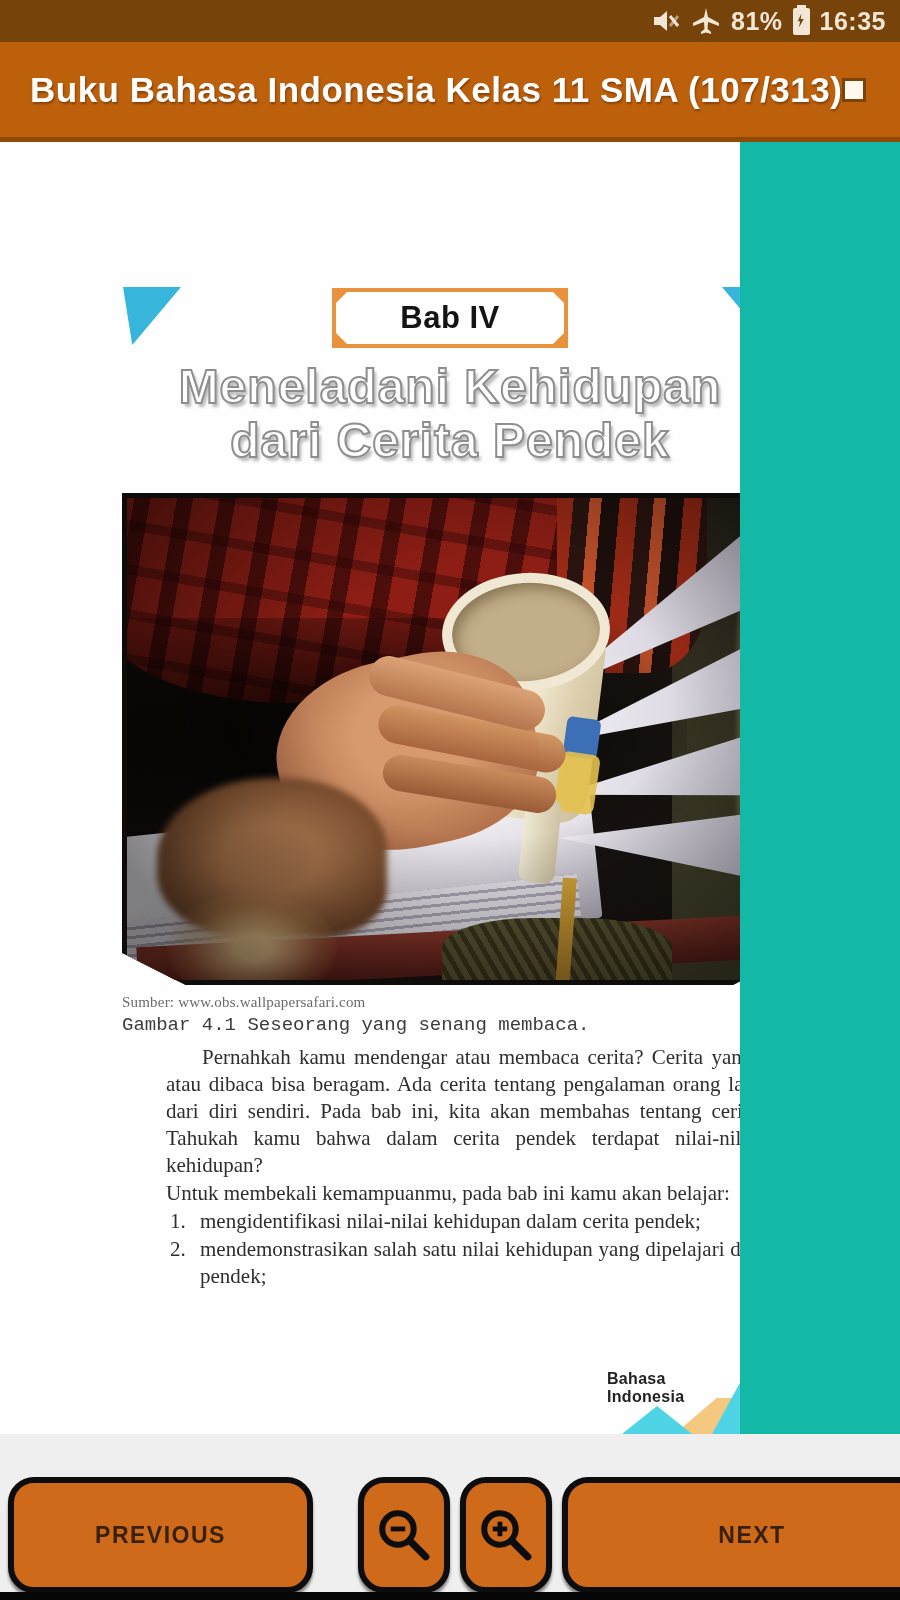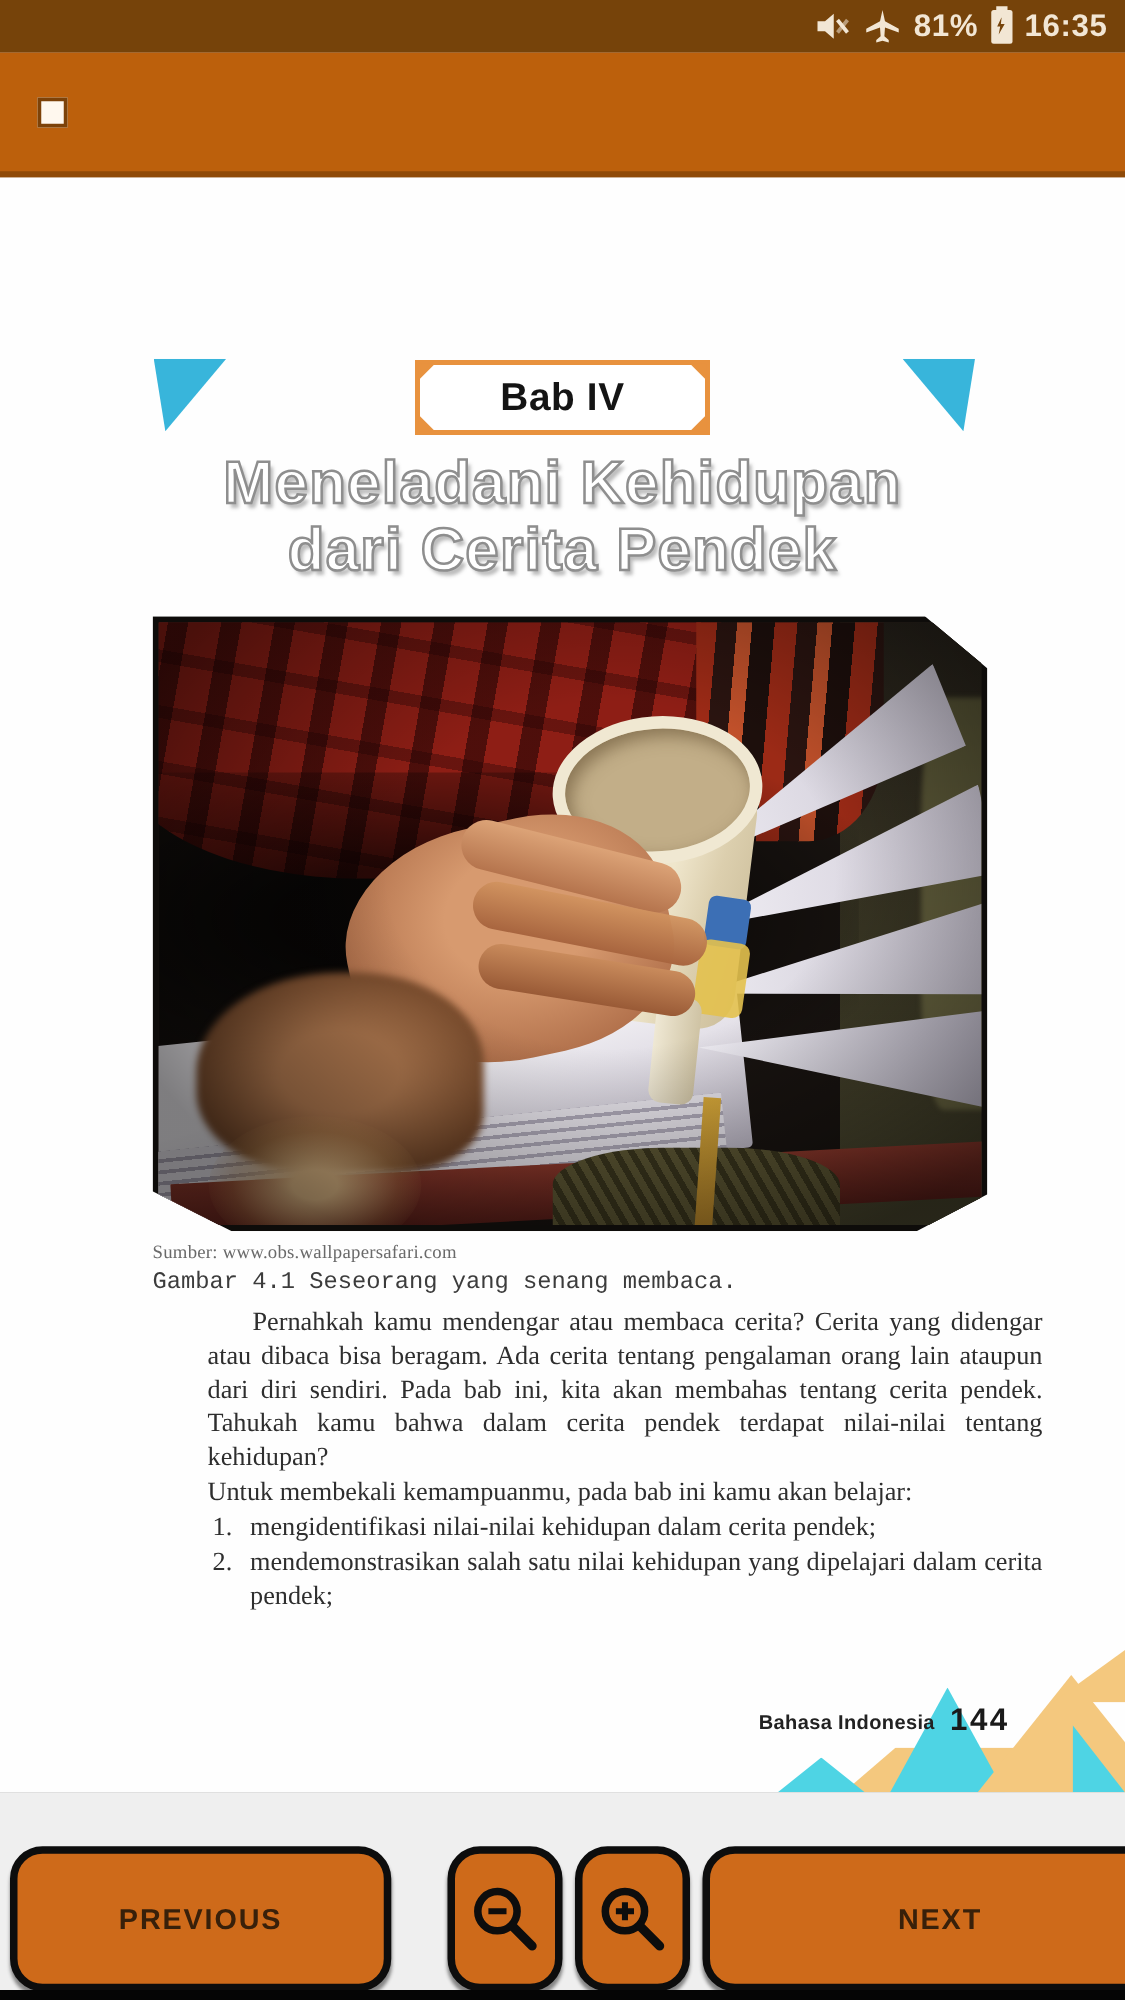--- a/index.html
+++ b/index.html
@@ -1,19 +1,19 @@
 <!DOCTYPE html>
 <html><head>
 <meta charset="utf-8">
 <style>
   * { margin:0; padding:0; box-sizing:border-box; }
   html,body { background:#222; }
   .screen {
     position:relative; width:900px; height:1600px; margin:0 auto;
-    background:#a3a3a3; overflow:hidden;
+    background:#14b8a6; overflow:hidden;
     font-family:"Liberation Sans", sans-serif;
   }
 
   
   .status-bar{
     position:absolute; left:0; top:0; width:900px; height:42px;
     background:#76430A; display:flex; align-items:center; justify-content:flex-end;
     gap:10px; padding-right:14px; color:#F2E6D4;
   }
   .status-bar .stxt{ font-size:25px; font-weight:bold; letter-spacing:.5px; }
@@ -29,21 +29,21 @@
     display:flex; align-items:center; padding:0 30px;
   }
   .app-title{
     color:#FFFFFF; font-size:35px; font-weight:bold; letter-spacing:.5px;
     text-shadow:1px 2px 2px rgba(70,30,0,.45); flex:1; white-space:nowrap;
   }
   .fullscreen-btn{ width:26px; height:26px; background:none; border:none; cursor:pointer; margin-right:18px; }
   .square-icon{ display:block; width:24px; height:24px; background:#FFF8EE; border:3px solid #7d4208; }
 
   
-  .page{ position:absolute; left:0; top:142px; width:900px; height:1292px; background:#FEFEFE; overflow:hidden; }
+  .page{ position:absolute; left:0; top:142px; width:740px; height:1292px; background:#FEFEFE; overflow:hidden; }
 
   .corner-tri{ position:absolute; top:145px; width:58px; height:58px; background:#38B5DB; }
   .corner-tri.left{ left:123px; clip-path:polygon(0 0,100% 0,16% 100%); }
   .corner-tri.right{ left:722px; clip-path:polygon(0 0,100% 0,84% 100%); }
 
   .bab-box{
     position:absolute; left:332px; top:146px; width:236px; height:60px;
     background:#fff; border:4px solid #E8923E;
     display:flex; align-items:center; justify-content:center;
   }
@@ -200,20 +200,21 @@
     <span class="stxt">81%</span>
     <span class="sicon">
       <span class="battery-body">
           <span class="battery-bolt"></span>
         </span>
     </span>
     <span class="stxt">16:35</span>
   </div>
 
   <div class="app-bar">
+    <div class="app-title">Buku Bahasa Indonesia Kelas 11 SMA (107/313)</div>
     <button class="fullscreen-btn">
       <span class="square-icon"></span>
     </button>
   </div>
 
   <div class="page">
 
     <div class="corner-tri left"></div>
     <div class="corner-tri right"></div>
 

